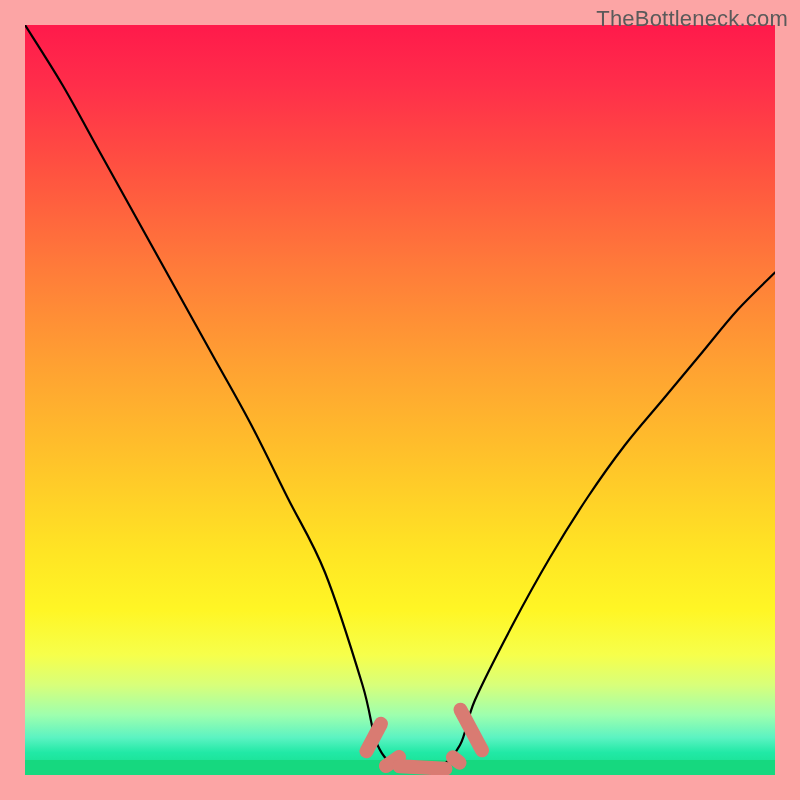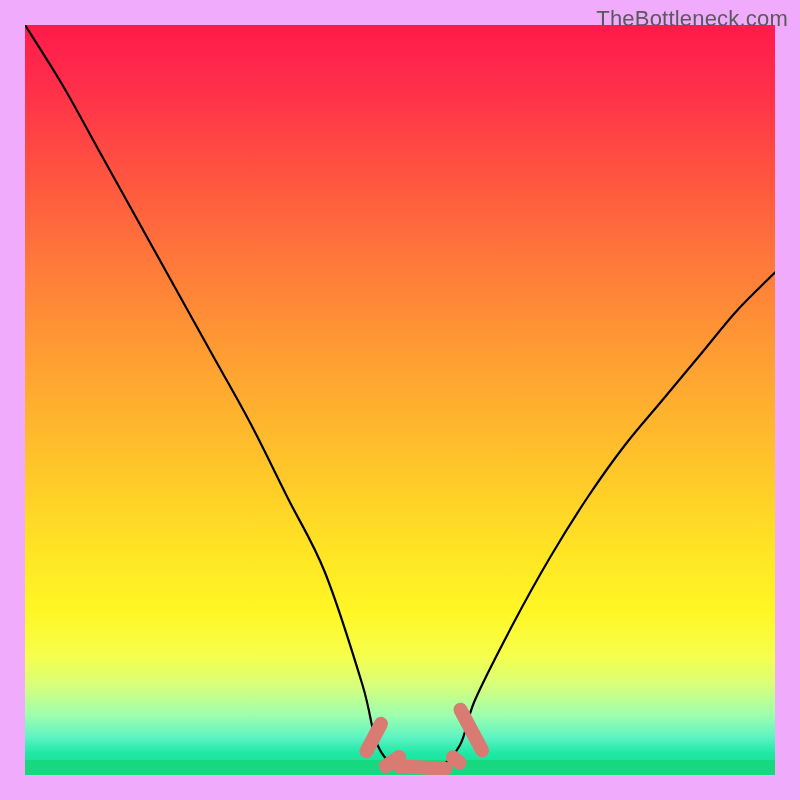--- a/index.html
+++ b/index.html
@@ -8,21 +8,21 @@
     width: 800px;
     height: 800px;
     background: #000;
     overflow: hidden;
     font-family: Arial, Helvetica, sans-serif;
   }
   .frame {
     position: relative;
     width: 800px;
     height: 800px;
-    background: #f0abfc;
+    background: #fca5a5;
   }
   .watermark {
     position: absolute;
     top: 6px;
     right: 12px;
     color: #5a5a5a;
     font-size: 22px;
     font-weight: 400;
     letter-spacing: 0.2px;
     z-index: 5;

